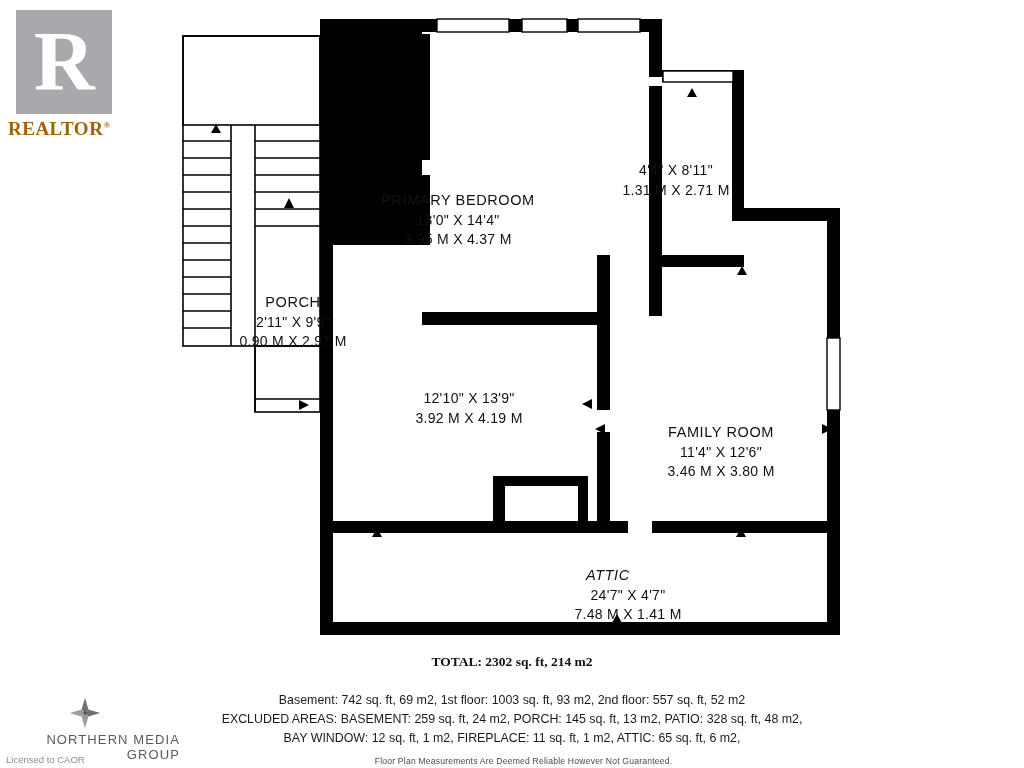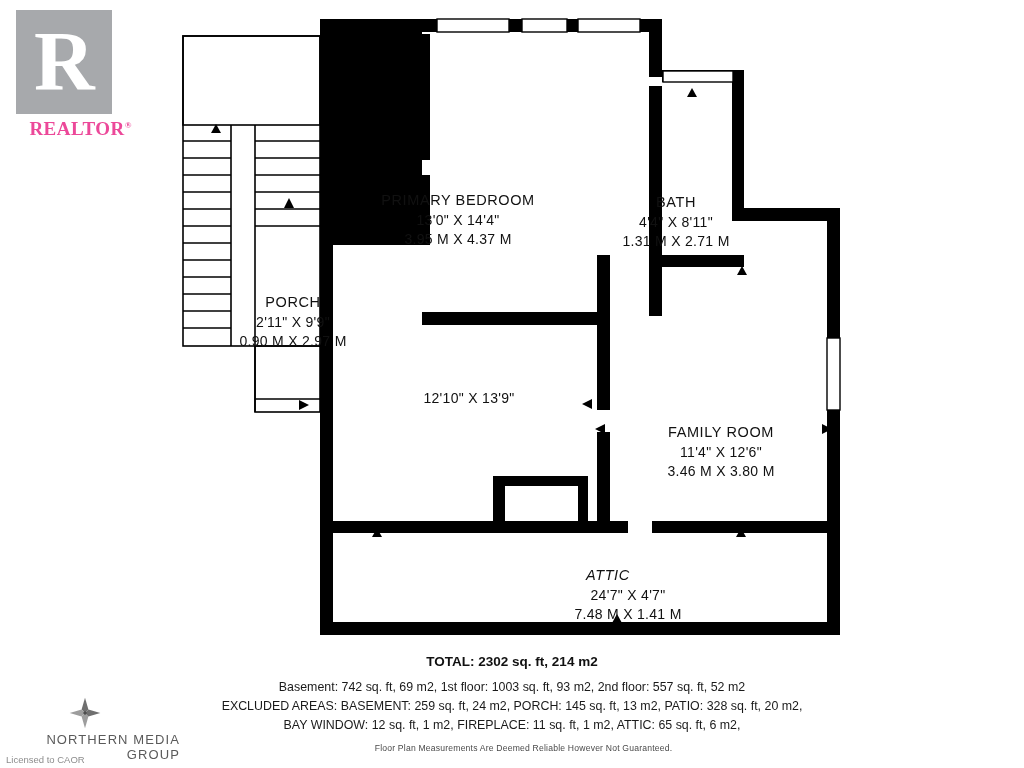--- a/index.html
+++ b/index.html
@@ -46,23 +46,22 @@
     text-align: center;
   }
   .realtor-word {
     position: absolute;
     left: 0;
     top: 108px;
     width: 124px;
     font-family: "Liberation Serif", serif;
     font-size: 19px;
     letter-spacing: 0.5px;
-    color: #ec4899;
+    color: #a16207;
     font-weight: bold;
-    text-align: right;
   }
   .realtor-word sup {
     font-size: 9px;
     vertical-align: super;
   }
 
   
   #plan {
     position: absolute;
     left: 0;
@@ -94,21 +93,22 @@
     position: absolute;
     left: 0;
     top: 654px;
     width: 1024px;
     text-align: center;
   }
   .summary .total {
     font-size: 13.5px;
     font-weight: bold;
     color: #111111;
-    margin-bottom: 9px;
+    margin-bottom: 21px;
+    font-family: Liberation Serif, serif;
   }
   .summary .line {
     font-size: 12.4px;
     color: #1a1a1a;
     line-height: 1.52;
   }
   .summary .disclaimer {
     margin-top: 8px;
     font-size: 8.6px;
     color: #4a4a4a;
@@ -257,51 +257,51 @@
 
 </svg>
 
 <div class="room-label" style="left:358px; top:159px; width:200px;">
   <div class="rname">PRIMARY BEDROOM</div>
   <div class="rdim">13'0" X 14'4"</div>
   <div class="rdim">3.95 M X 4.37 M</div>
 </div>
 
 <div class="room-label" style="left:576px; top:161px; width:200px;">
-  <div class="rname">BATH</div>
   <div class="rdim">4'4" X 8'11"</div>
   <div class="rdim">1.31 M X 2.71 M</div>
 </div>
 
 <div class="room-label" style="left:193px; top:261px; width:200px;">
   <div class="rname">PORCH</div>
   <div class="rdim">2'11" X 9'9"</div>
   <div class="rdim">0.90 M X 2.97 M</div>
 </div>
 
 <div class="room-label" style="left:369px; top:389px; width:200px;">
   <div class="rdim">12'10" X 13'9"</div>
+  <div class="rdim">3.92 M X 4.19 M</div>
 </div>
 
 <div class="room-label" style="left:621px; top:391px; width:200px;">
   <div class="rname">FAMILY ROOM</div>
   <div class="rdim">11'4" X 12'6"</div>
   <div class="rdim">3.46 M X 3.80 M</div>
 </div>
 
 <div class="room-label" style="left:528px; top:534px; width:200px;">
   <div class="rname" style="text-align:left; padding-left:58px;font-style:italic;">ATTIC</div>
   <div class="rdim">24'7" X 4'7"</div>
   <div class="rdim">7.48 M X 1.41 M</div>
 </div>
 
 <div class="summary">
   <div class="total">TOTAL: 2302 sq. ft, 214 m2</div>
   <div class="line">Basement: 742 sq. ft, 69 m2, 1st floor: 1003 sq. ft, 93 m2, 2nd floor: 557 sq. ft, 52 m2</div>
-  <div class="line">EXCLUDED AREAS: BASEMENT: 259 sq. ft, 24 m2, PORCH: 145 sq. ft, 13 m2, PATIO: 328 sq. ft, 20 m2,</div>
+  <div class="line">EXCLUDED AREAS: BASEMENT: 259 sq. ft, 24 m2, PORCH: 145 sq. ft, 13 m2, PATIO: 328 sq. ft, 48 m2,</div>
   <div class="line">BAY WINDOW: 12 sq. ft, 1 m2, FIREPLACE: 11 sq. ft, 1 m2, ATTIC: 65 sq. ft, 6 m2,</div>
   <div class="disclaimer">Floor Plan Measurements Are Deemed Reliable However Not Guaranteed.</div>
 </div>
 
 <div class="brand">
   <svg class="brand-compass" viewBox="0 0 40 40">
     <polygon points="20,2 24,16 20,20 16,16" fill="#6f6f6f"></polygon>
     <polygon points="20,38 24,24 20,20 16,24" fill="#9d9d9d"></polygon>
     <polygon points="2,20 16,16 20,20 16,24" fill="#9d9d9d"></polygon>
     <polygon points="38,20 24,16 20,20 24,24" fill="#6f6f6f"></polygon>

